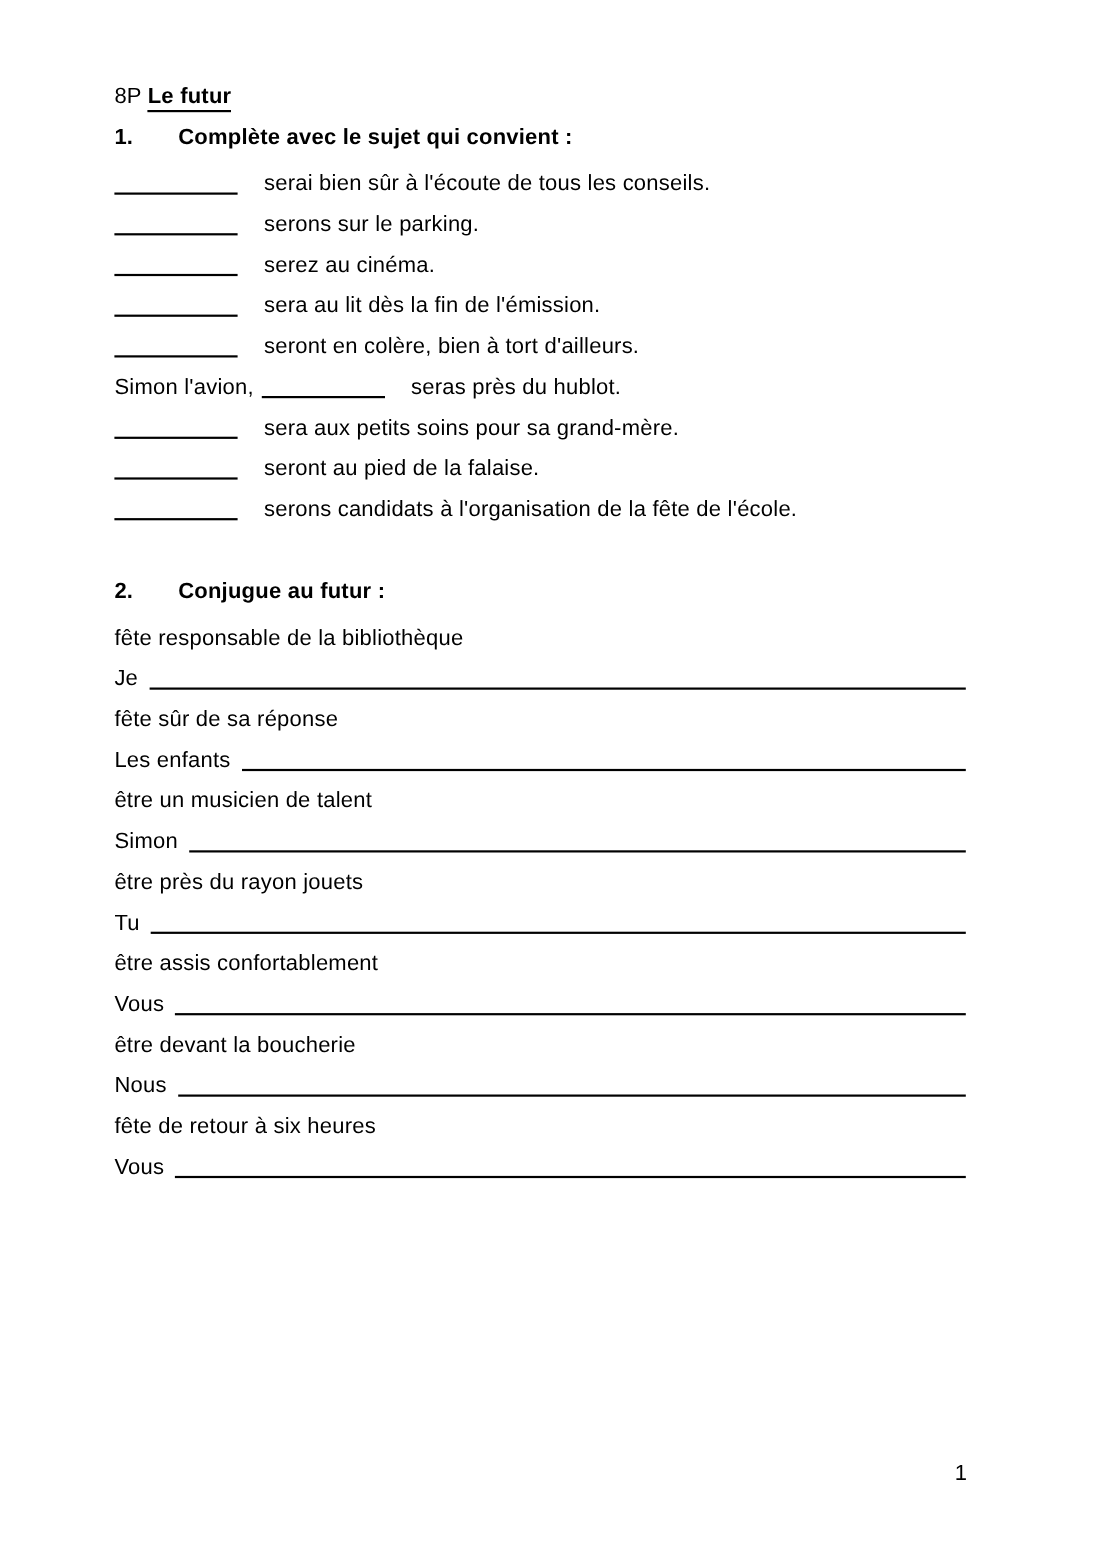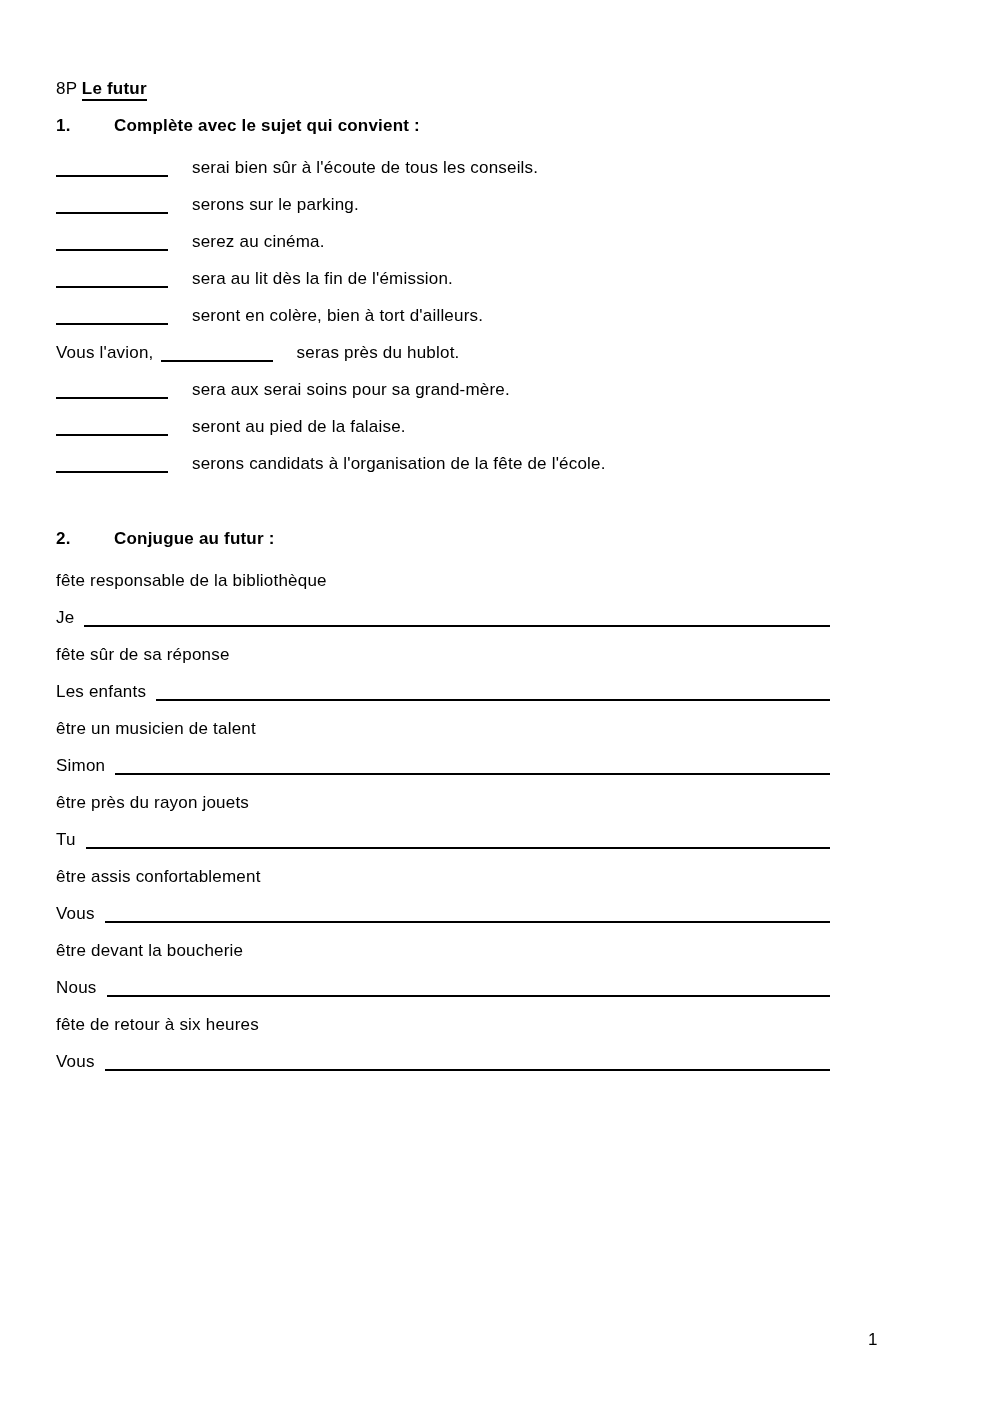--- a/index.html
+++ b/index.html
@@ -7,25 +7,25 @@
     padding: 0;
     background: #ffffff;
   }
   .page {
     position: relative;
     width: 1000px;
     height: 1414px;
     background: #ffffff;
     color: #000000;
     font-family: "Liberation Sans", "DejaVu Sans", sans-serif;
-    font-size: 17px;
+    font-size: 20px;
     letter-spacing: 0.2px;
     line-height: 23px;
     box-sizing: border-box;
-    padding: 77px 72px 0 56px;
+    padding: 77px 72px 0 104px;
     overflow: hidden;
   }
   .content {
     width: 774px;
   }
   .row {
     margin-bottom: 14px;
     white-space: nowrap;
   }
   
@@ -84,22 +84,22 @@
     <div class="ex-heading">
       <span class="num">1.</span>
       <span>Complète avec le sujet qui convient :</span>
     </div>
 
     <div class="row"><span class="blank"></span><span class="post">serai bien sûr à l'écoute de tous les conseils.</span></div>
     <div class="row"><span class="blank"></span><span class="post">serons sur le parking.</span></div>
     <div class="row"><span class="blank"></span><span class="post">serez au cinéma.</span></div>
     <div class="row"><span class="blank"></span><span class="post">sera au lit dès la fin de l'émission.</span></div>
     <div class="row"><span class="blank"></span><span class="post">seront en colère, bien à tort d'ailleurs.</span></div>
-    <div class="row"><span class="pre">Vous l'avion,</span><span class="blank"></span><span class="post">seras près du hublot.</span></div>
-    <div class="row"><span class="blank"></span><span class="post">sera aux serai soins pour sa grand-mère.</span></div>
+    <div class="row"><span class="pre">Simon l'avion,</span><span class="blank"></span><span class="post">seras près du hublot.</span></div>
+    <div class="row"><span class="blank"></span><span class="post">sera aux petits soins pour sa grand-mère.</span></div>
     <div class="row"><span class="blank"></span><span class="post">seront au pied de la falaise.</span></div>
     <div class="row"><span class="blank"></span><span class="post">serons candidats à l'organisation de la fête de l'école.</span></div>
 
     <div class="ex-heading second">
       <span class="num">2.</span>
       <span>Conjugue au futur :</span>
     </div>
 
     <div class="row">fête responsable de la bibliothèque</div>
     <div class="row write">

